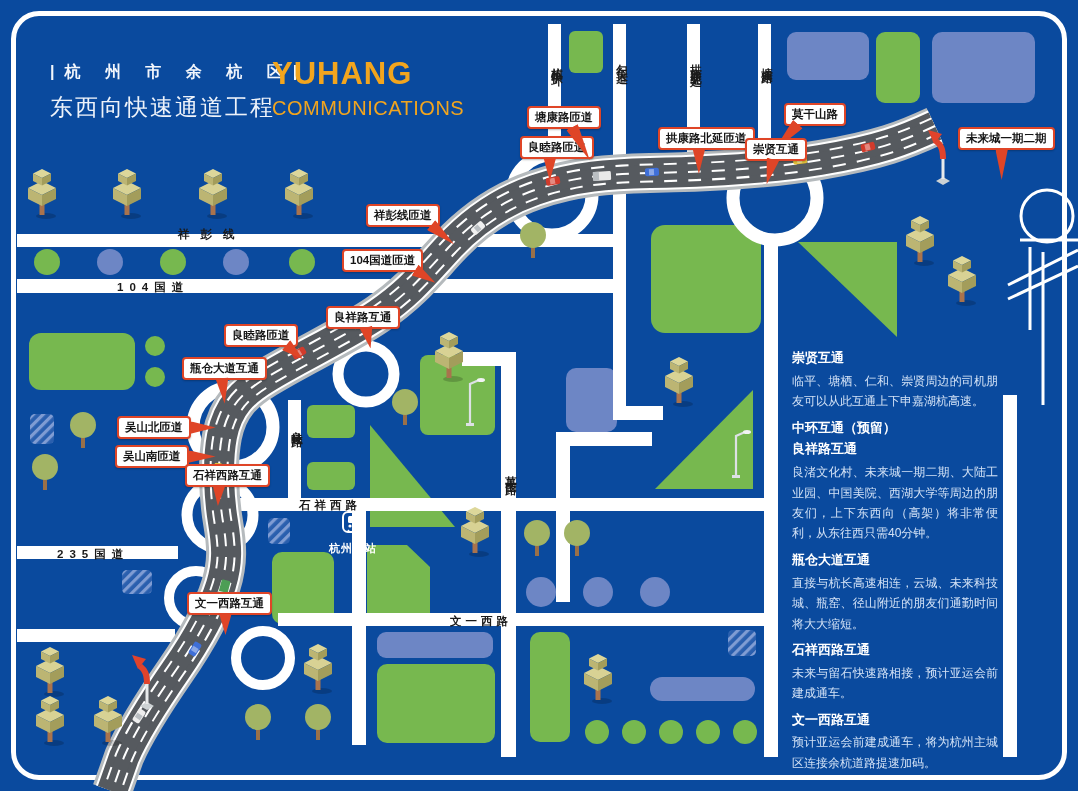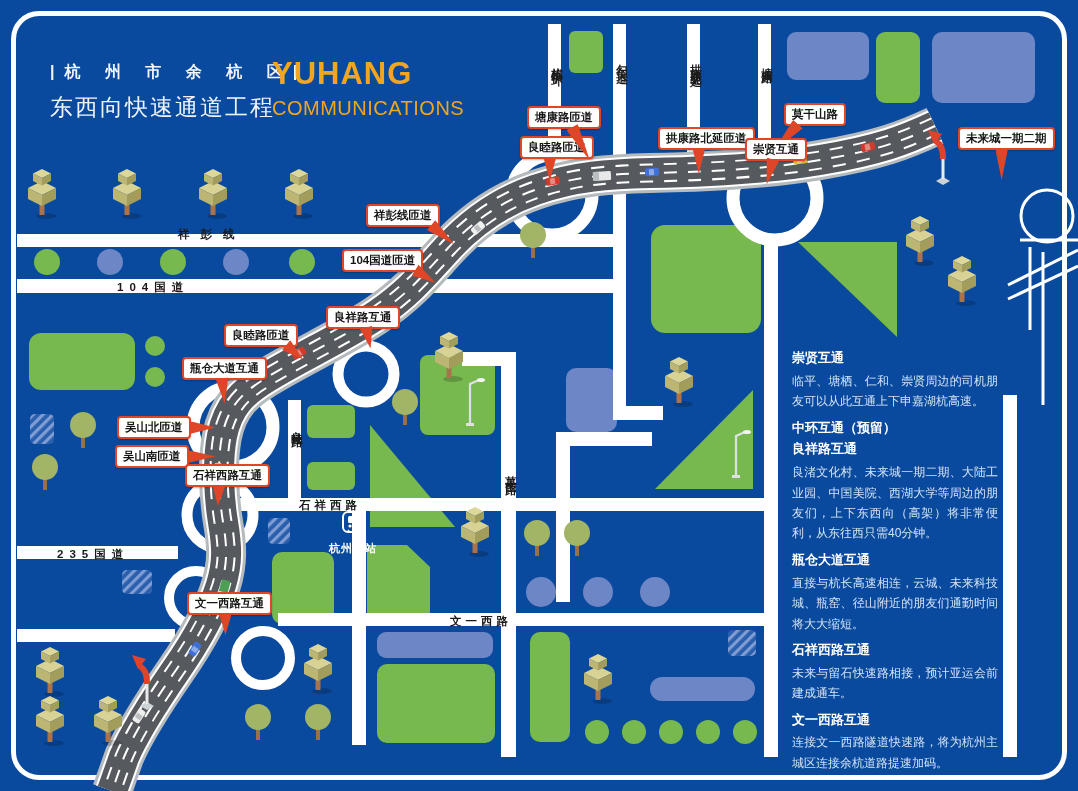--- a/index.html
+++ b/index.html
@@ -318,16 +318,16 @@
     <div class="sec">
         <h3>瓶仓大道互通</h3>
         <p>直接与杭长高速相连，云城、未来科技城、瓶窑、径山附近的朋友们通勤时间将大大缩短。</p>
       </div>
     <div class="sec">
         <h3>石祥西路互通</h3>
         <p>未来与留石快速路相接，预计亚运会前建成通车。</p>
       </div>
     <div class="sec">
         <h3>文一西路互通</h3>
-        <p>连接文一西路隧道快速路，将为杭州主城区连接余杭道路提速加码。</p>
+        <p>预计亚运会前建成通车，将为杭州主城区连接余杭道路提速加码。</p>
       </div>
   </div>
 </div>
 
 </body></html>

